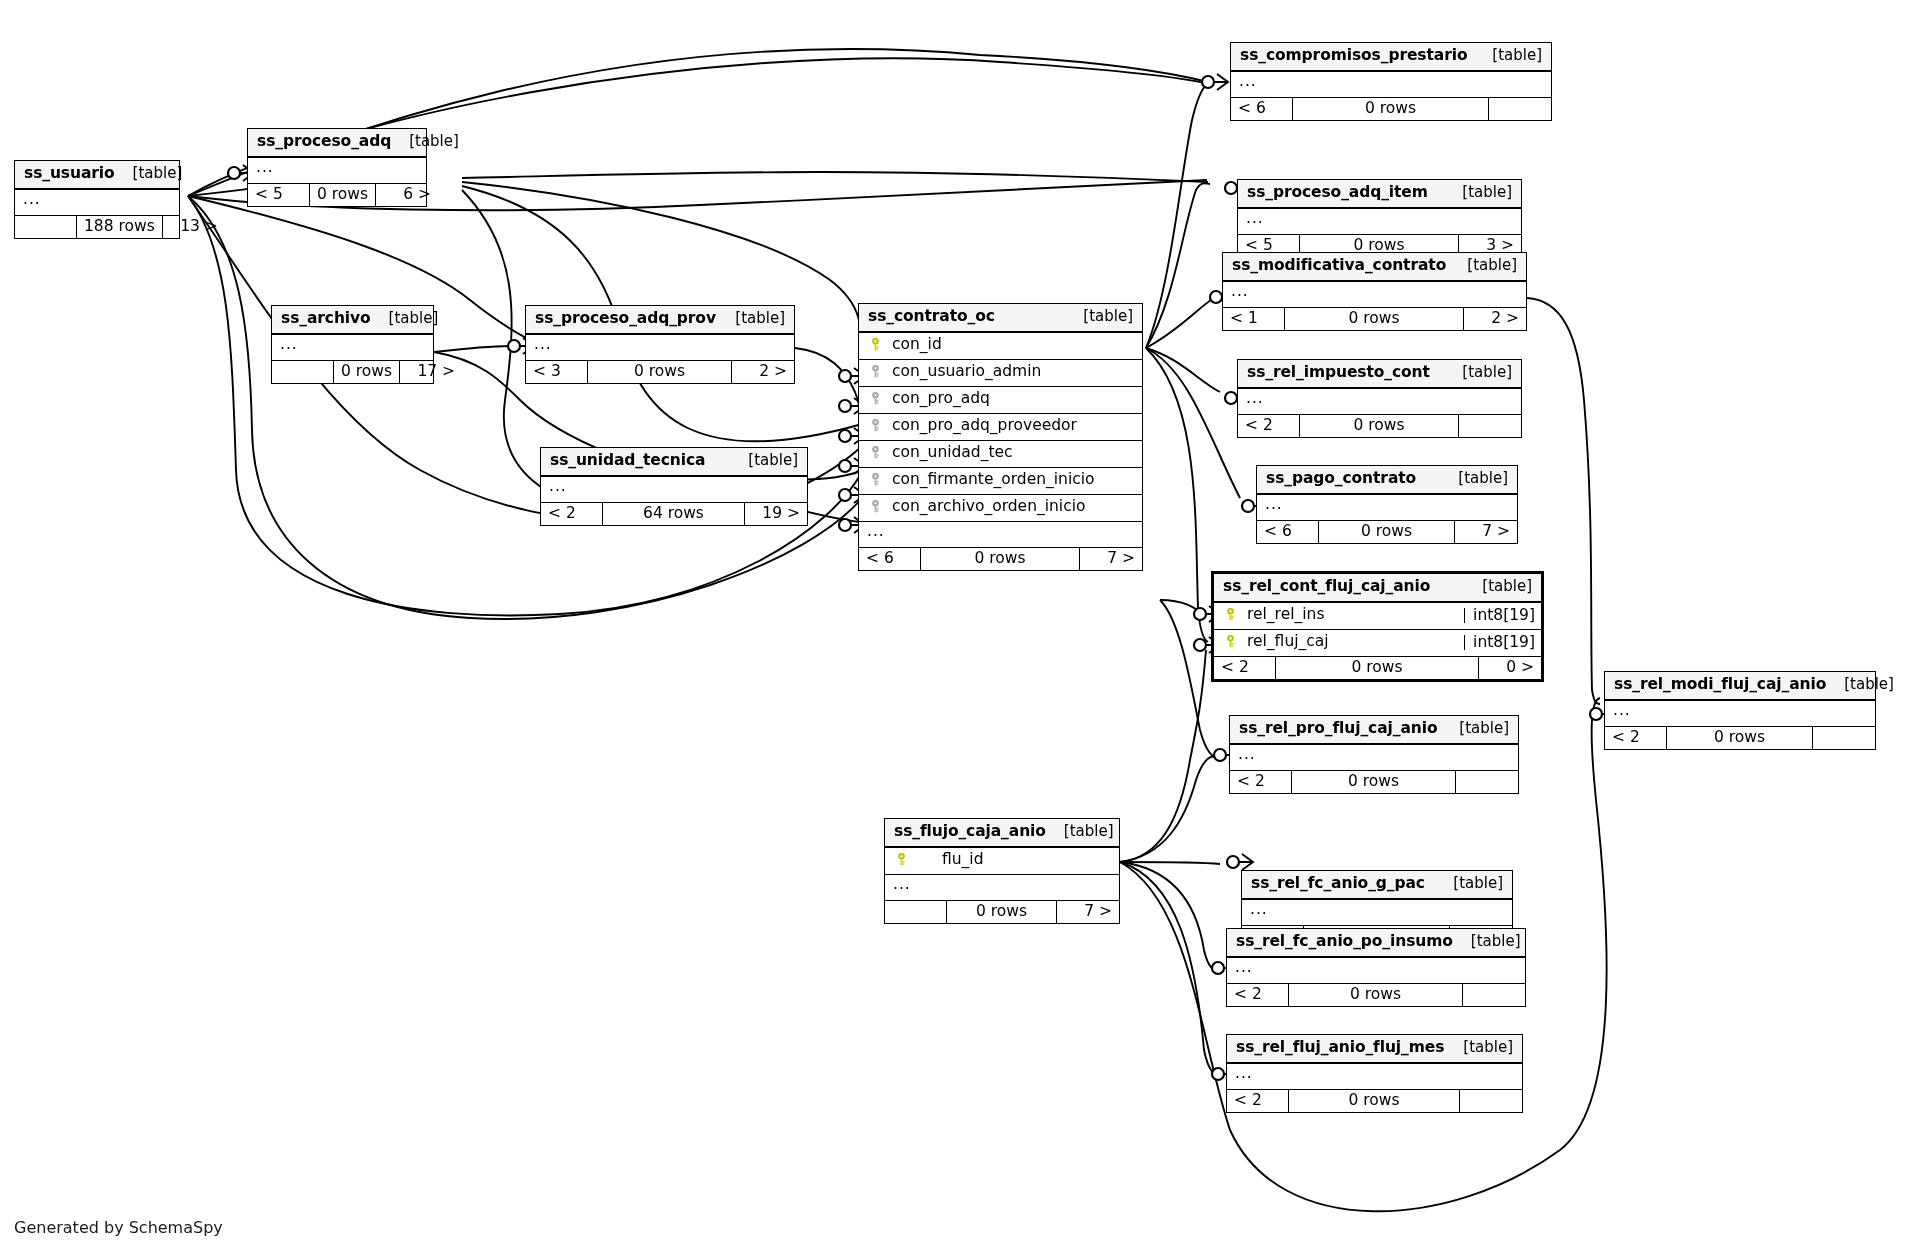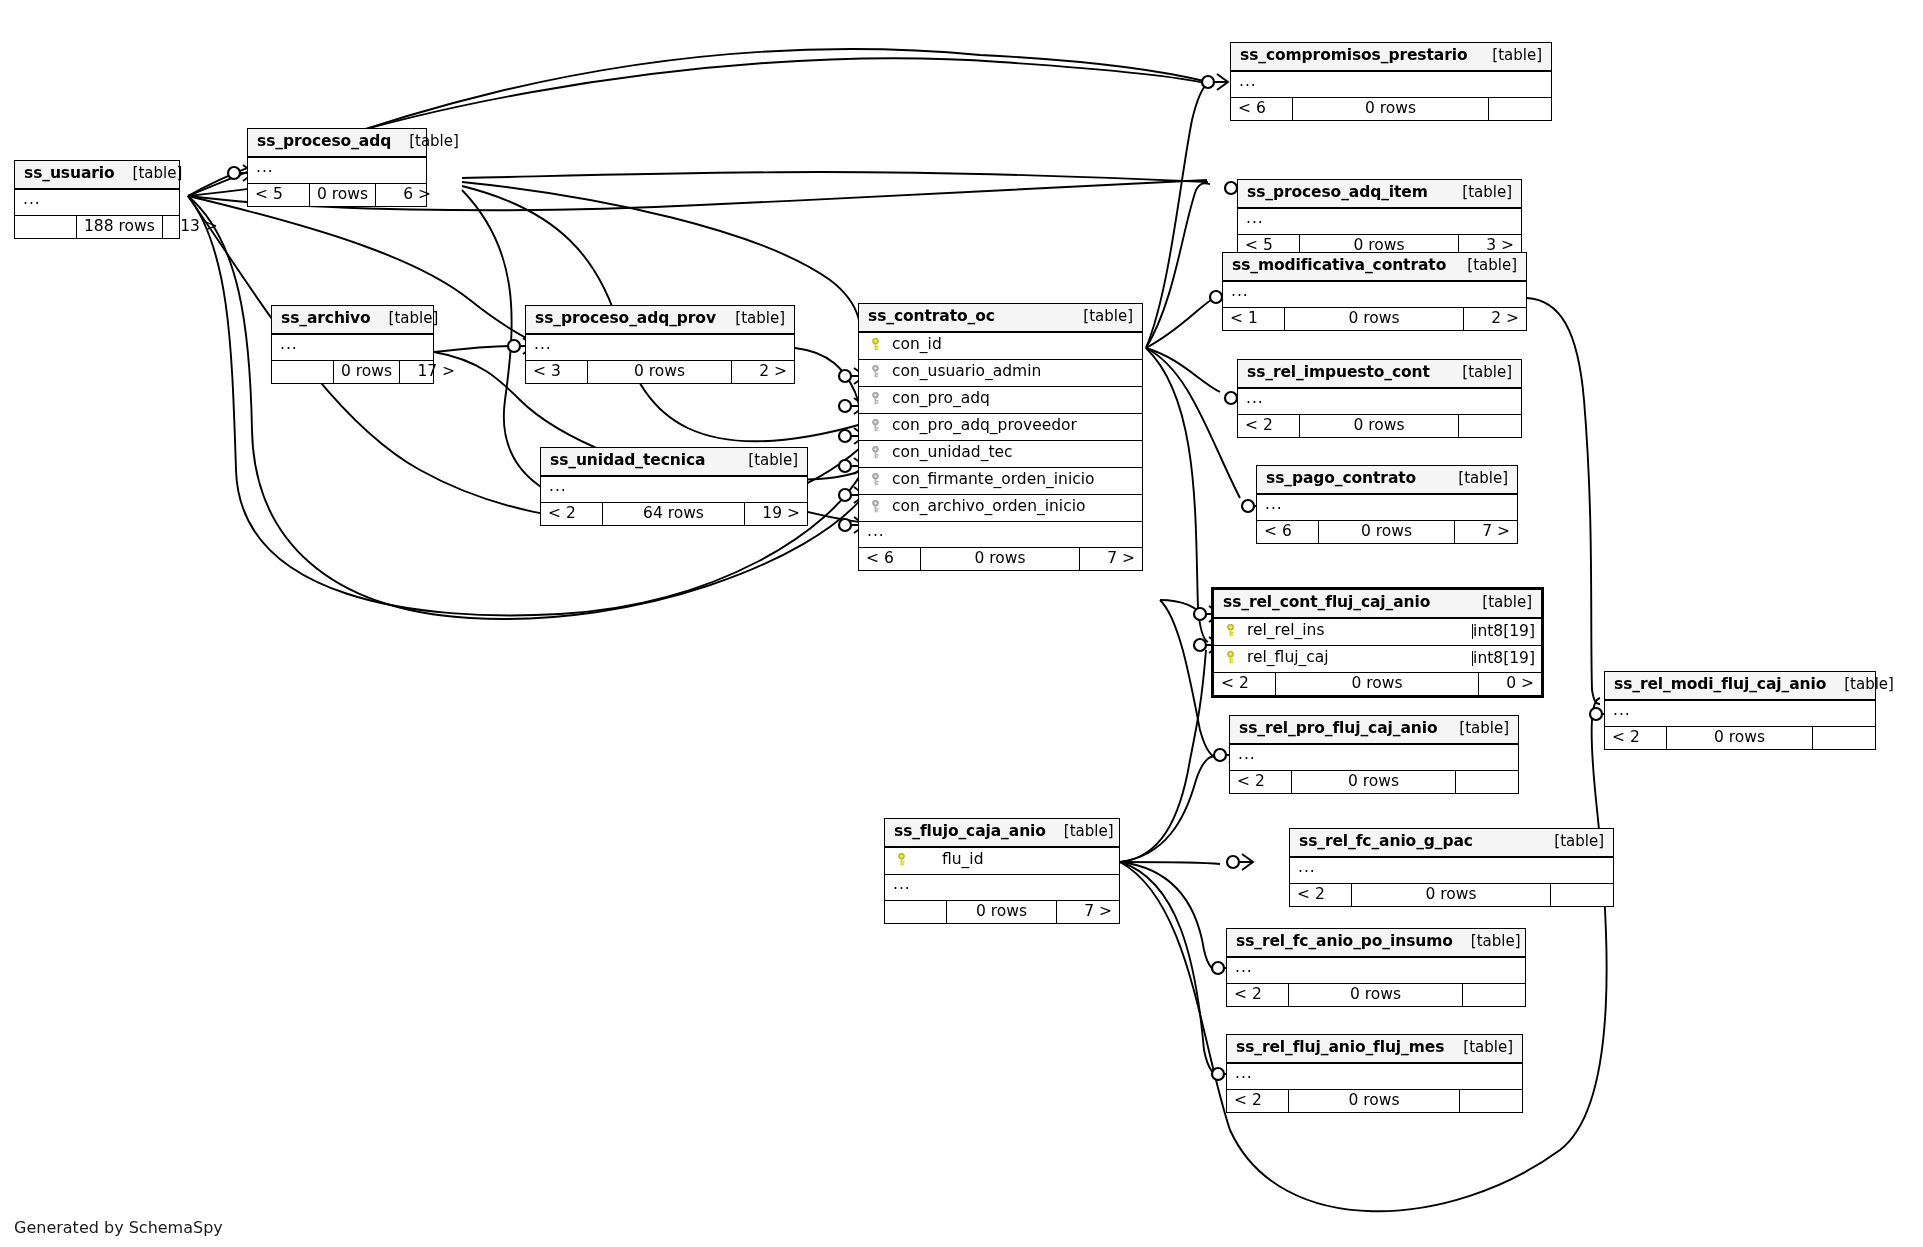--- a/index.html
+++ b/index.html
@@ -32,21 +32,20 @@
     position: absolute;
     box-sizing: border-box;
     background: #ffffff;
     border: 1.5px solid #000000;
     font-size: 15.5px;
     line-height: 1;
     z-index: 5;
   }
   .tbl.focus {
     border: 3.5px solid #000000;
-    margin-top: 16px;
   }
   .tbl-head {
     display: flex;
     align-items: center;
     justify-content: space-between;
     background: #f5f5f5;
     border-bottom: 2.5px solid #000000;
     padding: 5px 9px 6px 9px;
     white-space: nowrap;
   }
@@ -87,21 +86,21 @@
     padding-left: 9px;
     font-size: 15.5px;
     color: #000;
     flex: 1 1 auto;
   }
   .col-label.indent { padding-left: 33px; }
   .col-type {
     font-size: 15.5px;
     color: #000;
     border-left: 1.5px solid #000;
-    padding: 0 6px 0 0;
+    padding: 0 6px 0 8px;
     margin: -4px -8px -5px 6px;
     display: flex;
     align-items: center;
   }
   .ellipsis-row {
     padding: 3px 8px 7px 8px;
     border-bottom: 1.5px solid #000000;
     font-size: 15.5px;
     letter-spacing: 1px;
     color: #000;
@@ -519,21 +518,21 @@
             </svg></span>
           <span class="col-label indent">flu_id</span>
         </div>
         <div class="ellipsis-row">...</div>
         <div class="foot">
           <div class="f-left"></div>
           <div class="f-mid">0 rows</div>
           <div class="f-right">7 &gt;</div>
         </div>
       </div>
-      <div class="tbl" style="left: 1241px; top: 828px; width: 325px; margin-left: 48px;">
+      <div class="tbl" style="left: 1241px; top: 870px; width: 272px;">
         <div class="tbl-head">
           <span class="tbl-name">ss_rel_fc_anio_g_pac</span>
           <span class="tbl-kind">[table]</span>
         </div>
         <div class="ellipsis-row">...</div>
         <div class="foot">
           <div class="f-left">&lt; 2</div>
           <div class="f-mid">0 rows</div>
           <div class="f-right"></div>
         </div>

